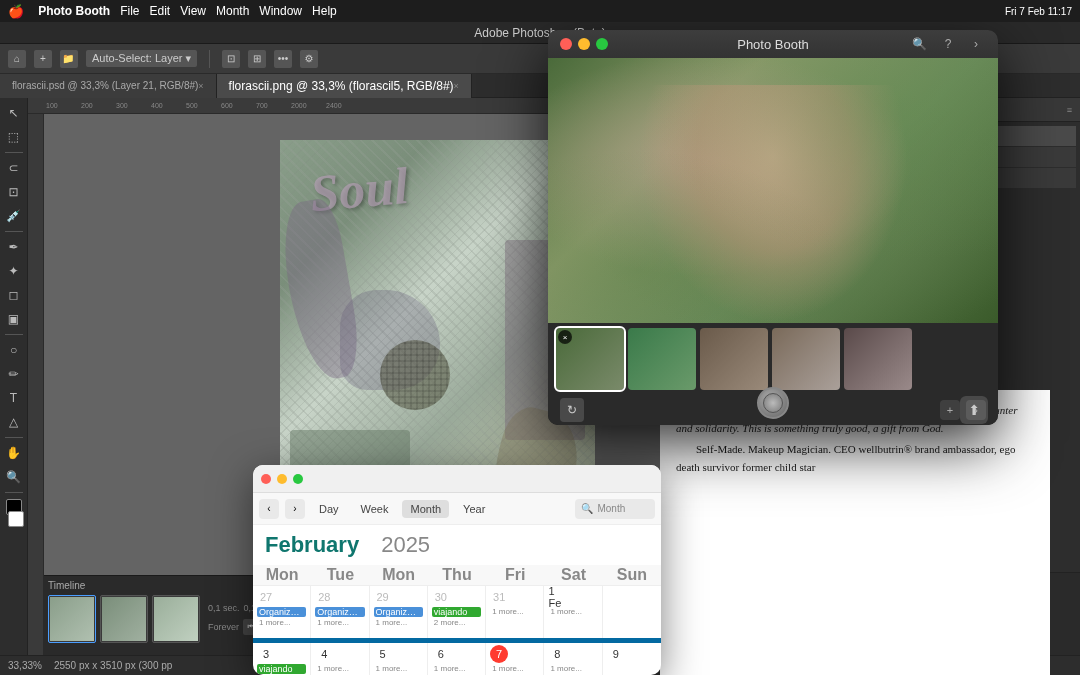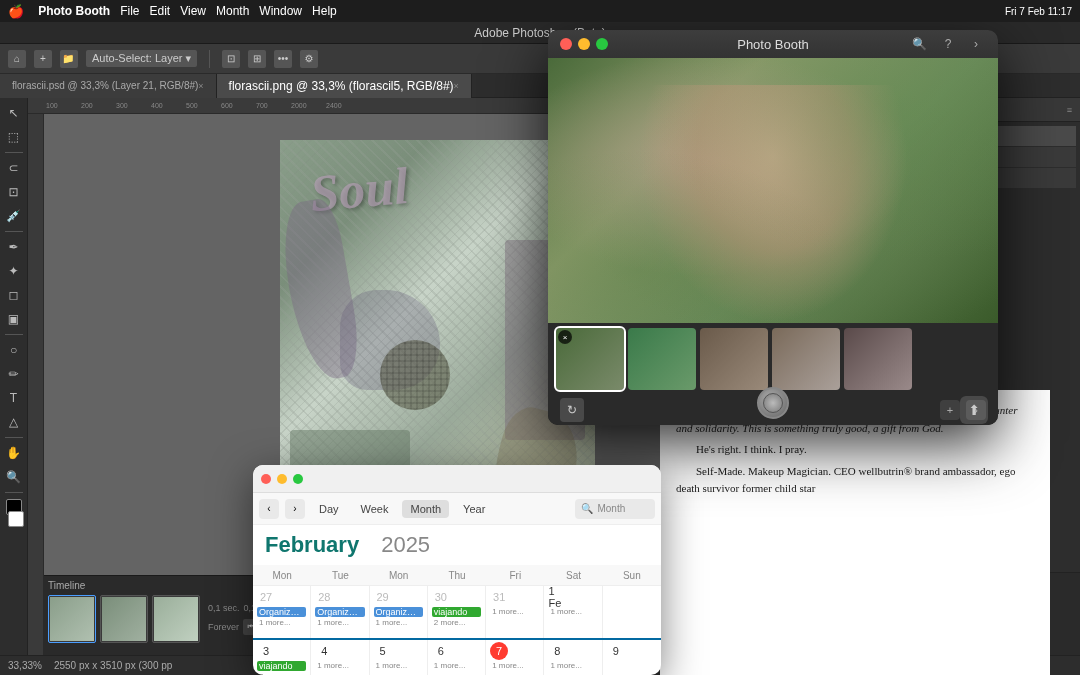--- a/index.html
+++ b/index.html
@@ -586,28 +586,28 @@
       display: grid;
       grid-template-columns: repeat(7, 1fr);
       border-bottom: 1px solid #eee;
       background: #f8f8f8;
     }
     .cal-dow {
       height: 20px;
       display: flex;
       align-items: center;
       justify-content: center;
-      font-size: 10px;
-      font-weight: 400;
+      font-size: 16px;
+      font-weight: 700;
       color: #888;
     }
     .cal-week {
       display: grid;
       grid-template-columns: repeat(7, 1fr);
-      border-bottom: 2px solid #0369a1;
+      border-bottom: 5px solid #0369a1;
     }
     .cal-day {
       height: 52px;
       border-right: 1px solid #eee;
       padding: 2px 4px;
       overflow: hidden;
     }
     .cal-day:last-child { border-right: none; }
     .cal-day-num {
       font-size: 11px;
@@ -1013,16 +1013,15 @@
       <div class="cal-day">
         <div class="cal-day-num">9</div>
       </div>
     </div>
   </div>
 </div>
 
 <div class="article-panel">
   <div class="article-text">
     <p>Pope Francis says, <em>the internet offers immense possibilities for encounter and solidarity. This is something truly good, a gift from God.</em></p>
-    <p>He's right. I think. I pray.</p>
     <p>Self-Made. Makeup Magician. CEO wellbutrin® brand ambassador, ego death survivor former child star</p>
   </div>
 </div>
 
 </body></html>

